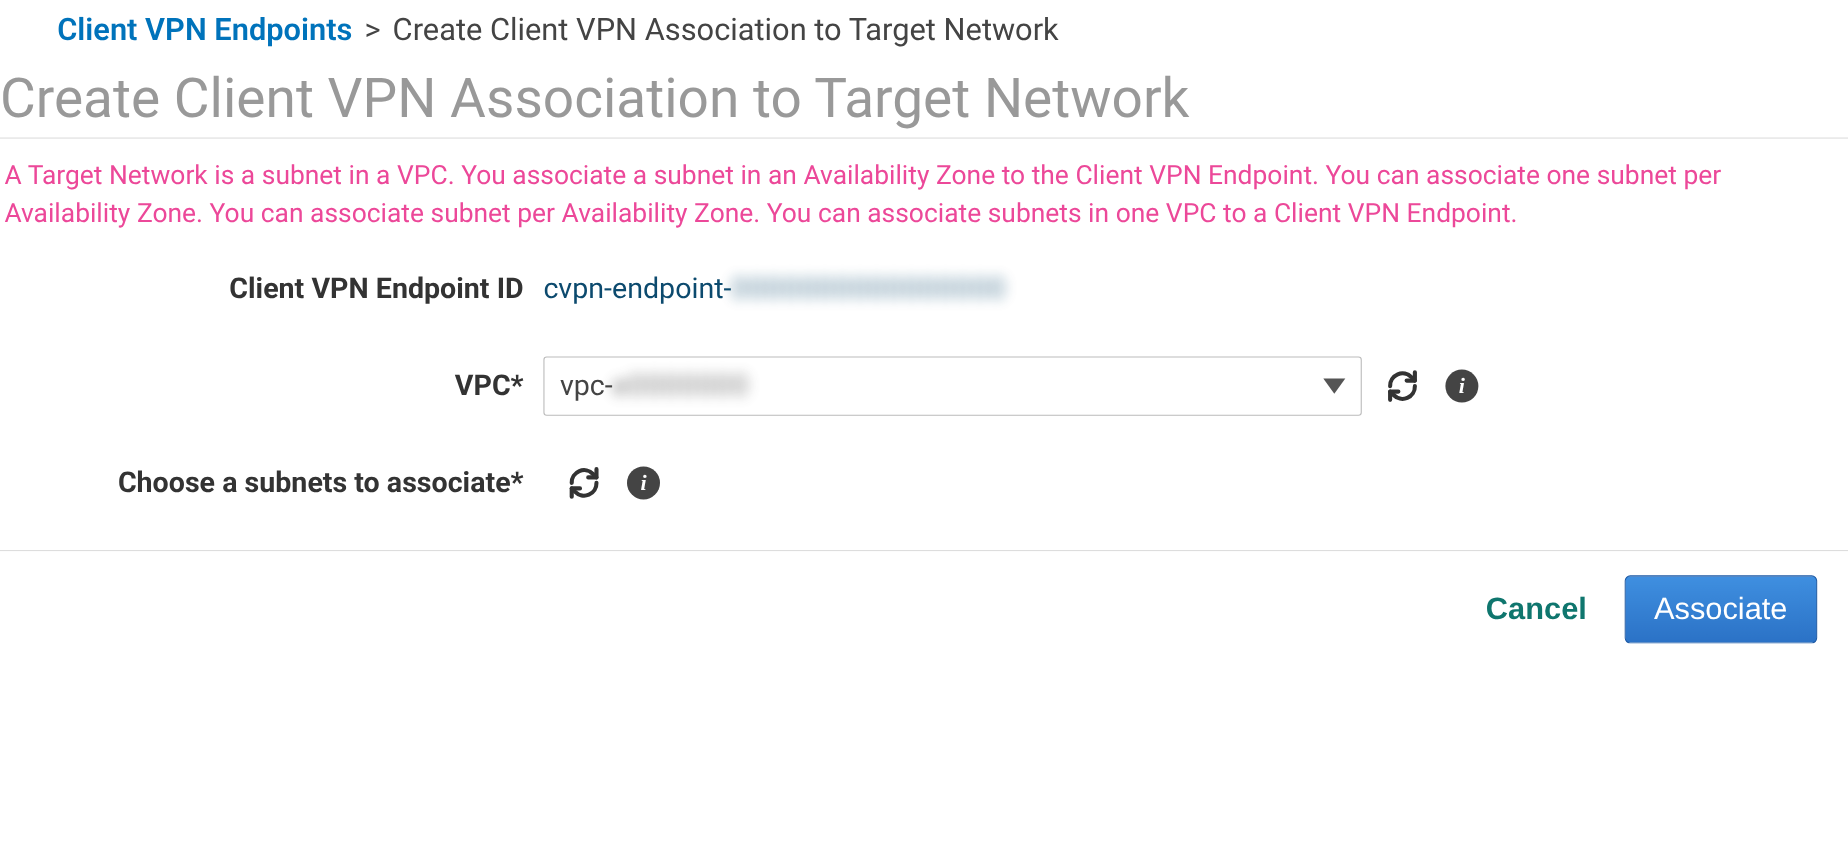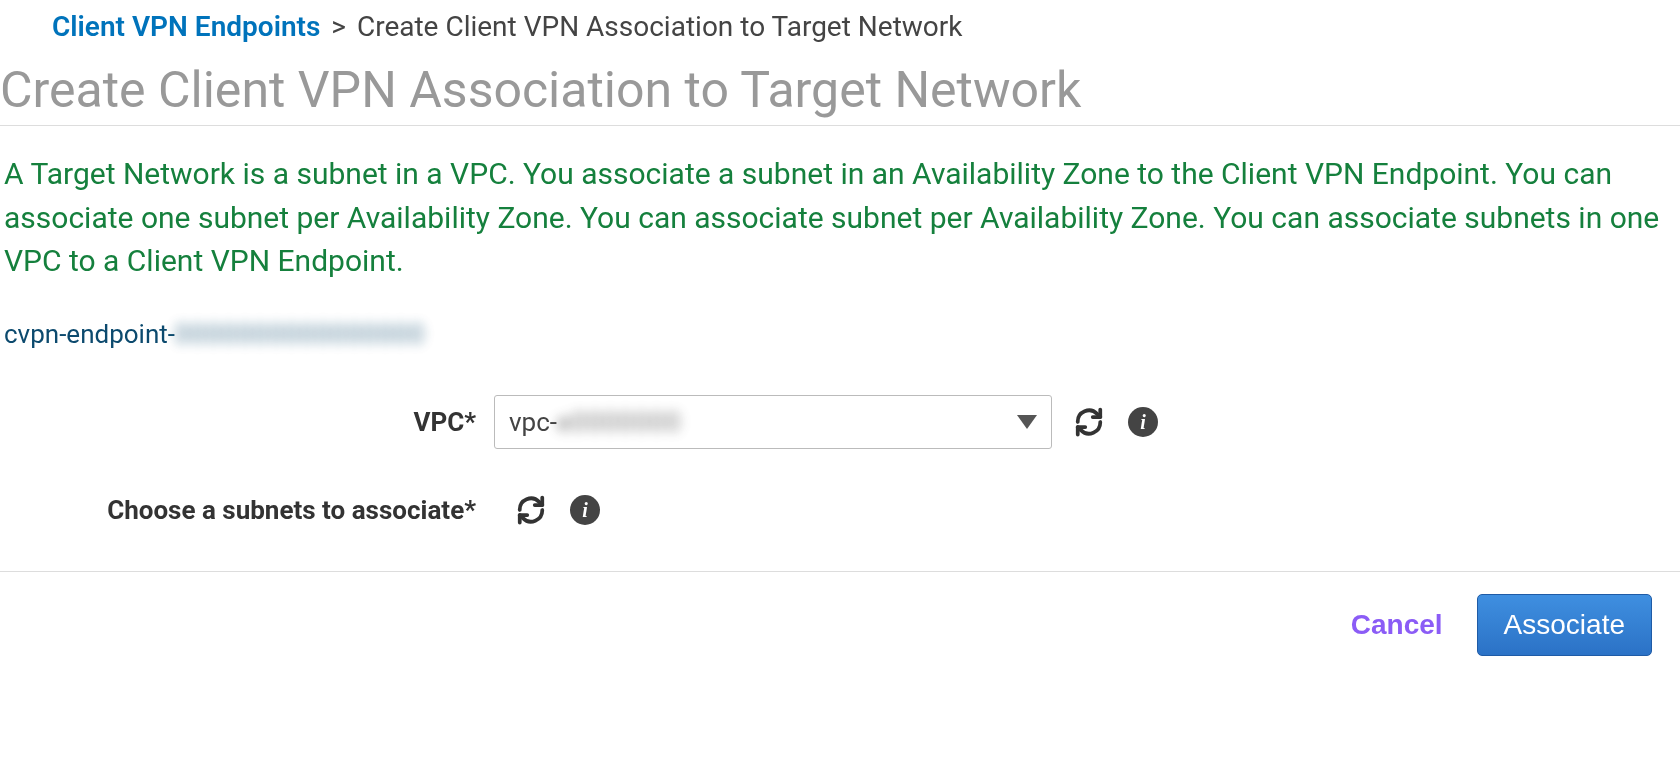--- a/index.html
+++ b/index.html
@@ -33,24 +33,24 @@
   }
   h1.page-title {
     font-weight: 400;
     font-size: 50px;
     color: #999;
     margin: 14px 0 8px 0;
     padding-bottom: 6px;
     border-bottom: 1px solid #ddd;
   }
   p.description {
-    font-size: 30px;
+    font-size: 24px;
     line-height: 1.45;
-    color: #15803d;
-    margin: 26px 4px 36px 4px;
+    color: #ec4899;
+    margin: 16px 4px 36px 4px;
   }
   .form-rows { margin: 0 4px; }
   .form-row {
     display: flex;
     align-items: center;
     margin-bottom: 46px;
   }
   .form-label {
     width: 490px;
     text-align: right;
@@ -63,21 +63,21 @@
     font-size: 26px;
     color: #0c4a6e;
   }
   .blurred {
     filter: blur(6px);
     opacity: .7;
     letter-spacing: 1px;
   }
   .select-wrap {
     position: relative;
-    width: 558px;
+    width: 744px;
     height: 54px;
     border: 1px solid #bbb;
     border-radius: 3px;
     display: flex;
     align-items: center;
     padding: 0 40px 0 14px;
     background: #fff;
     cursor: pointer;
   }
   .select-wrap .sel-text {
@@ -124,21 +124,21 @@
   .footer-bar {
     border-top: 1px solid #ddd;
     margin-top: 30px;
     padding: 22px 28px 0 0;
     display: flex;
     justify-content: flex-end;
     align-items: center;
     gap: 26px;
   }
   .btn-cancel {
-    color: #8b5cf6;
+    color: #0f766e;
     font-weight: 700;
     font-size: 28px;
     background: none;
     border: none;
     cursor: pointer;
     padding: 14px 8px;
   }
   .btn-primary {
     background: linear-gradient(#3f8fe0, #2b72c6);
     color: #fff;
@@ -159,20 +159,21 @@
   <span class="current">Create Client VPN Association to Target Network</span>
 </div>
 
 <h1 class="page-title">Create Client VPN Association to Target Network</h1>
 
 <p class="description">A Target Network is a subnet in a VPC. You associate a subnet in an Availability Zone to the Client VPN Endpoint. You can associate one subnet per Availability Zone. You can associate subnet per Availability Zone. You can associate subnets in one VPC to a Client VPN Endpoint.</p>
 
 <div class="form-rows">
 
   <div class="form-row">
+    <div class="form-label">Client VPN Endpoint ID</div>
     <div class="form-value-static">
       <span>cvpn-endpoint-</span><span class="blurred">0000000000000000</span>
     </div>
   </div>
 
   <div class="form-row">
     <div class="form-label">VPC*</div>
     <div class="select-wrap">
       <span class="sel-text"><span>vpc-</span><span class="blurred">e0000000</span></span>
       <span class="caret"></span>

